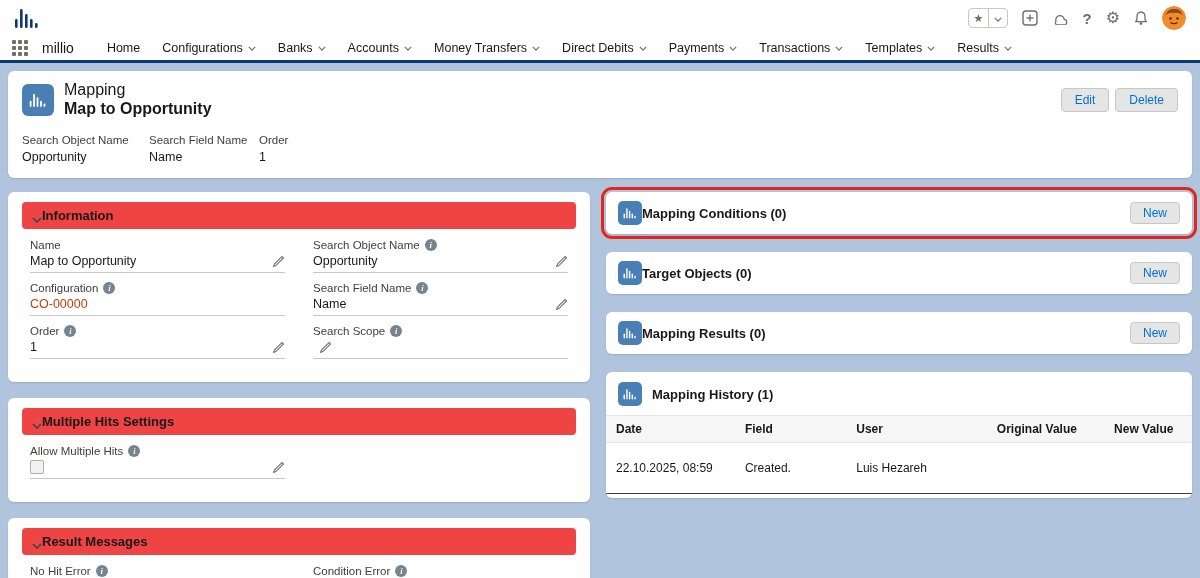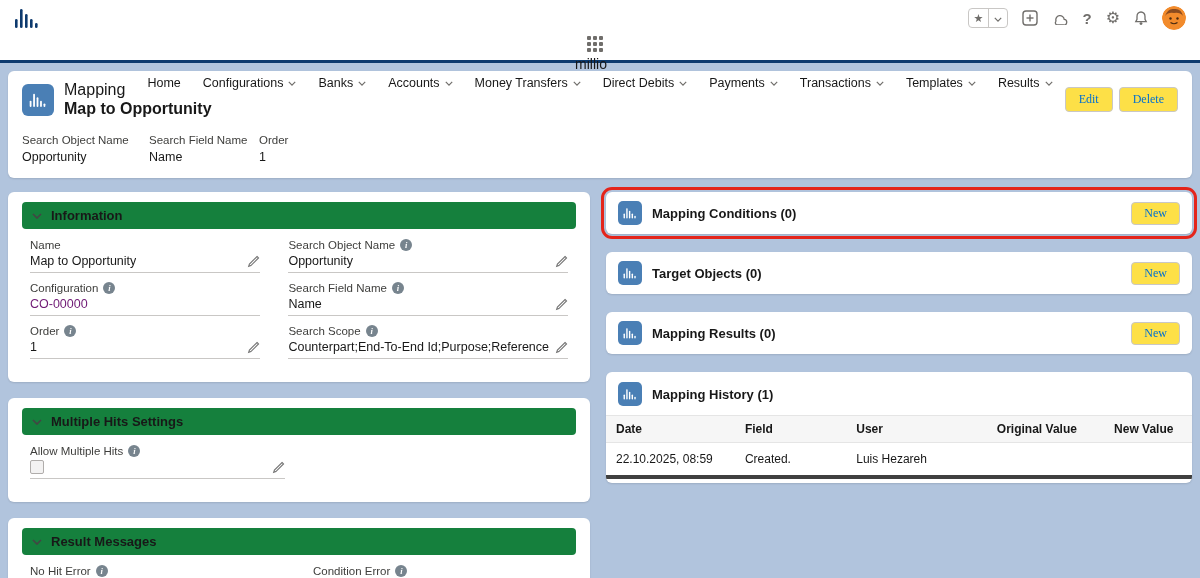--- a/index.html
+++ b/index.html
@@ -29,21 +29,21 @@
   .header-icons { margin-left: auto; display: flex; align-items: center; gap: 14px; }
   .fav-split { display: flex; border: 1px solid #c9c7c5; border-radius: 4px; overflow: hidden; }
   .fav-split > span { padding: 2px 5px; font-size: 11px; color: #706e6b; line-height: 14px; }
   .fav-split > span:first-child { border-right: 1px solid #c9c7c5; }
   .hicon { color: #706e6b; font-size: 14px; line-height: 1; display: flex; align-items: center; cursor: pointer; }
   .avatar-circle { width: 24px; height: 24px; border-radius: 50%; overflow: hidden; }
 
   
   .nav-bar {
     height: 27px; background: #fff; border-bottom: 3px solid #0d3a6e;
-    display: flex; align-items: center; padding: 0 12px; gap: 4px; flex-direction: column;
+    display: flex; align-items: center; padding: 0 12px; gap: 4px;
   }
   .waffle { display: grid; grid-template-columns: repeat(3, 4px); grid-gap: 2px; margin-right: 10px; cursor: pointer; }
   .waffle i { width: 4px; height: 4px; background: #706e6b; border-radius: 1px; }
   .app-name { font-size: 14px; margin-right: 18px; color: #181818; }
   .nav-items { display: flex; list-style: none; align-items: center; }
   .nav-item {
     font-size: 12.5px; color: #181818; padding: 0 11px; display: flex;
     align-items: center; gap: 5px; cursor: pointer; white-space: nowrap;
   }
   .chev { width: 8px; height: 5px; display: inline-block; }
@@ -61,80 +61,80 @@
   .icon-tile {
     width: 32px; height: 32px; border-radius: 6px; background: #4a7fb5;
     display: flex; align-items: center; justify-content: center; flex: none;
   }
   .icon-tile.small { width: 24px; height: 24px; border-radius: 5px; }
   .record-meta { margin-left: 10px; }
   .record-entity { font-size: 16px; color: #181818; }
   .record-title { font-size: 16px; font-weight: bold; margin-top: 1px; }
   .record-actions { margin-left: auto; display: flex; gap: 6px; }
   .btn {
-    background: #fde047; border: 1px solid #c9c7c5; border-radius: 4px;
+    background: #e5e5e5; border: 1px solid #c9c7c5; border-radius: 4px;
     color: #0070d2; font-size: 12px; padding: 4px 13px; cursor: pointer;
-    font-family: Liberation Serif, serif;
+    font-family: Liberation Sans, sans-serif;
   }
   .highlights { display: flex; margin-top: 16px; }
   .hl-field { margin-right: 0; }
   .hl-field:nth-child(1) { width: 127px; }
   .hl-field:nth-child(2) { width: 110px; }
   .hl-label { font-size: 11.5px; color: #3e3e3c; }
   .hl-value { font-size: 12.5px; color: #181818; margin-top: 4px; }
 
   
   .columns { display: flex; gap: 16px; align-items: flex-start; }
   .left-col { width: 582px; flex: none; }
   .right-col { flex: 1; min-width: 0; }
 
   .section-card { padding: 10px 14px 14px 14px; margin-bottom: 16px; }
   .section-header {
-    background: #15803d; border-radius: 4px; padding: 6px 10px;
-    display: flex; align-items: center; gap: 9px; cursor: pointer;
+    background: #ef4444; border-radius: 4px; padding: 6px 10px;
+    display: flex; align-items: flex-end; cursor: pointer;
   }
   .section-header .title { font-size: 13px; font-weight: bold; color: #181818; }
   .chev-lg { width: 10px; height: 6px; }
 
   .fields-grid { display: grid; grid-template-columns: 1fr 1fr; column-gap: 28px; padding: 10px 8px 0 8px; }
   .field { margin-bottom: 9px; }
   .f-label { font-size: 11.5px; color: #3e3e3c; display: flex; align-items: center; gap: 5px; }
   .f-valrow {
     display: flex; align-items: center; justify-content: space-between;
     border-bottom: 1px solid #c9c7c5; padding: 3px 0 4px 0; min-height: 22px;
   }
   .f-value { font-size: 12.5px; color: #181818; white-space: nowrap; overflow: hidden; }
-  .f-value.link { color: #701a75; cursor: pointer; }
+  .f-value.link { color: #c2410c; cursor: pointer; }
   .pencil { flex: none; margin-left: 6px; cursor: pointer; }
   .info-dot {
     width: 12px; height: 12px; border-radius: 50%; background: #77848e; color: #fff;
     font-size: 8.5px; display: inline-flex; align-items: center; justify-content: center;
     font-weight: bold; flex: none; font-family: "Liberation Serif", serif; font-style: italic;
   }
   .checkbox {
     width: 14px; height: 14px; border: 1px solid #b0adab; border-radius: 2px;
     background: #f3f2f2; display: inline-block;
   }
 
   
-  .rel-card { padding: 9px 12px; display: flex; align-items: center; gap: 10px; margin-bottom: 18px; }
+  .rel-card { padding: 9px 12px; display: flex; align-items: center; margin-bottom: 18px; }
   .rel-title { font-size: 13px; font-weight: bold; }
   .rel-card .btn { margin-left: auto; padding: 3px 12px; }
   .annotated { outline: 3px solid #e4251b; outline-offset: 2px; }
 
   
   .history-card { padding: 0 0 4px 0; overflow: hidden; }
   .history-head { display: flex; align-items: center; gap: 10px; padding: 10px 12px 9px 12px; }
   table.hist { width: 100%; border-collapse: collapse; font-size: 12px; }
   table.hist th {
     text-align: left; font-size: 12px; color: #181818; background: #f6f6f6;
     padding: 6px 10px; border-top: 1px solid #e5e5e5; border-bottom: 1px solid #e5e5e5;
     font-weight: bold; white-space: nowrap;
   }
-  table.hist td { padding: 9px 10px; border-bottom: 4px solid #404040; color: #181818; white-space: nowrap; }
+  table.hist td { padding: 18px 10px; border-bottom: 1px solid #404040; color: #181818; white-space: nowrap; }
   td.link, .view-all { color: #0070d2; cursor: pointer; }
   .view-all-row { text-align: center; padding: 9px 0 6px 0; font-size: 12px; }
 
   svg { display: block; }
 </style>
 </head>
 <body>
 
 <header class="global-header">
   <div class="brand-logo">
@@ -383,21 +383,20 @@
                     </svg>
                   </span>
               </div>
             </div>
             <div class="field">
               <div class="f-label">
                   <span>Search Scope</span>
                   <span class="info-dot">i</span>
                 </div>
               <div class="f-valrow">
-                <span class="f-value">Counterpart;End-To-End Id;Purpose;Reference</span>
                 <span class="pencil">
                     <svg width="13" height="13" viewBox="0 0 14 14">
                       <path d="M10.8 1.6 l1.6 1.6 -8.2 8.2 -2.4 .8 .8 -2.4z" fill="none" stroke="#747474" stroke-width="1.2"></path>
                     </svg>
                   </span>
               </div>
             </div>
           </div>
         </div>
       </section>

